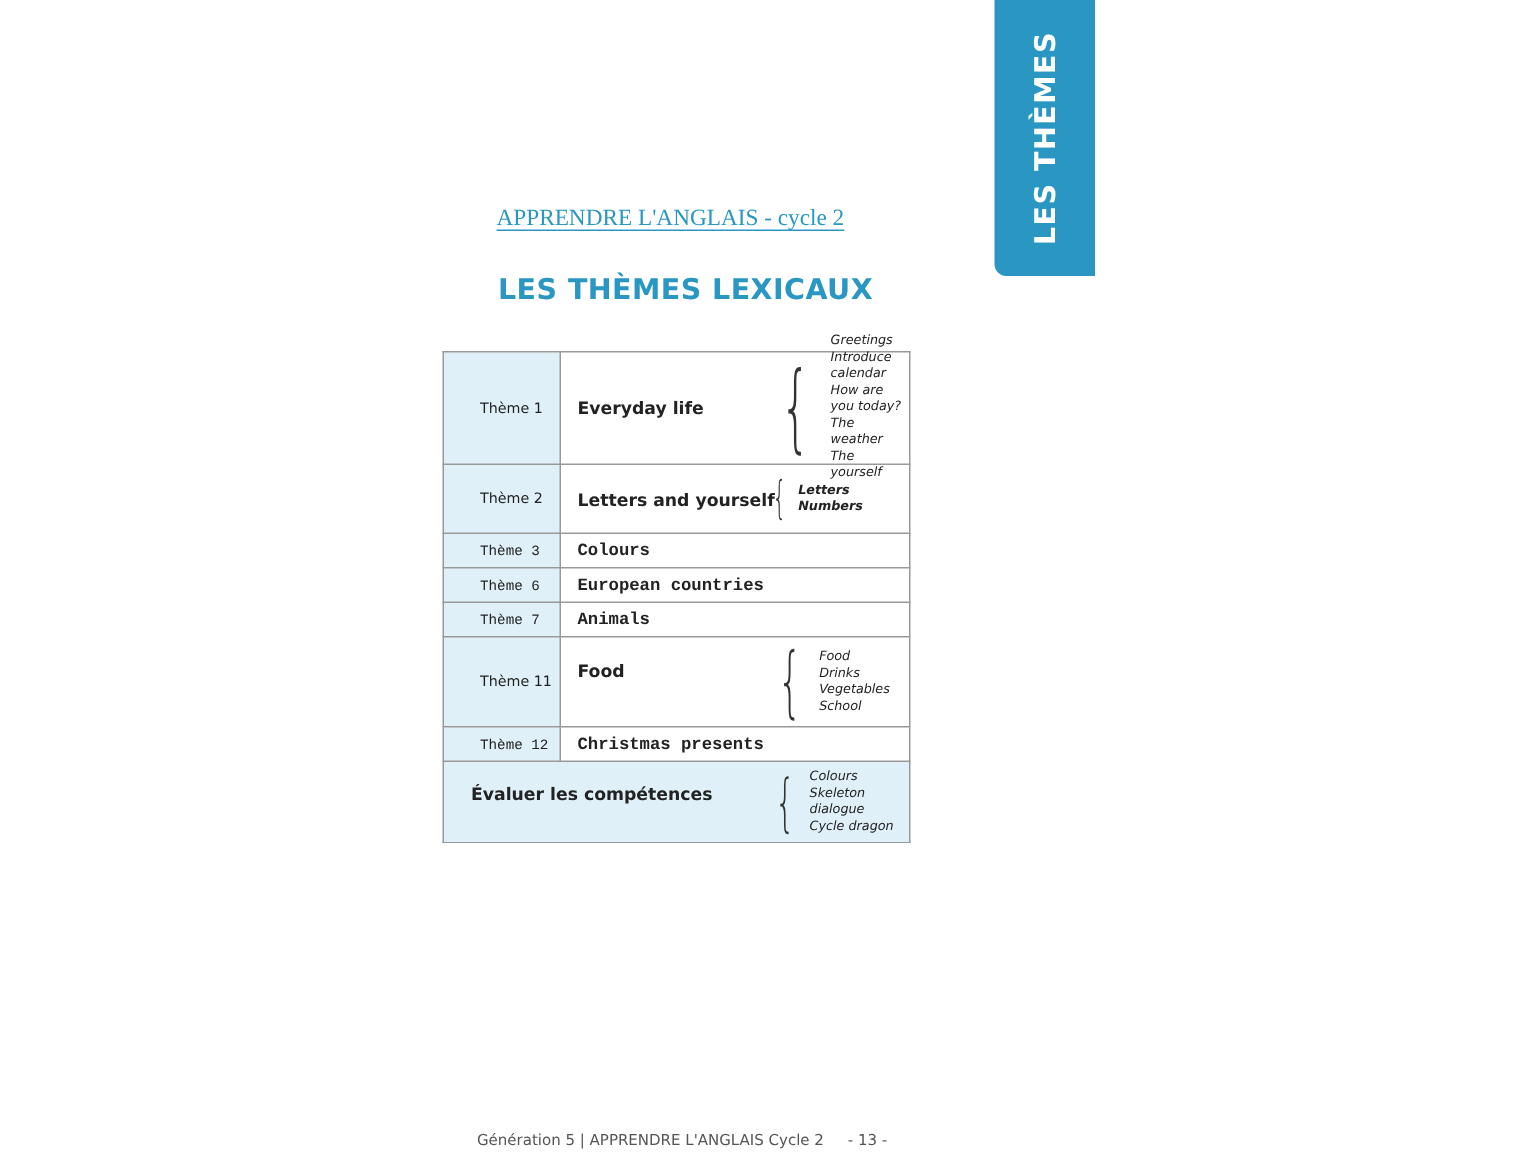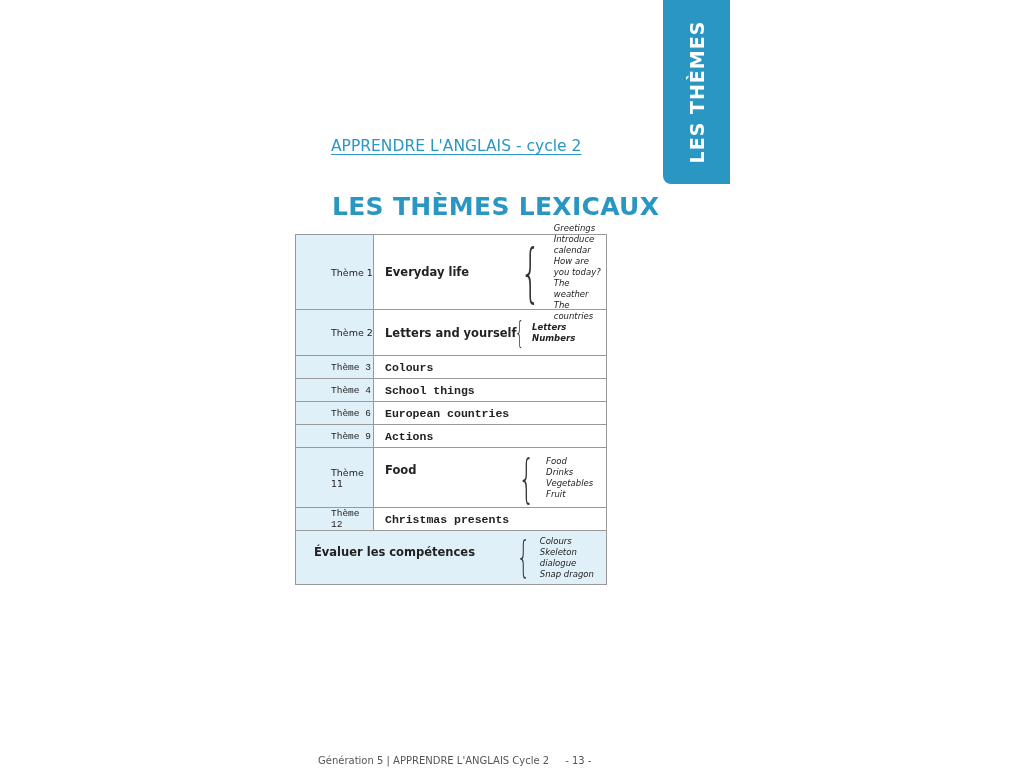--- a/index.html
+++ b/index.html
@@ -1,23 +1,23 @@
 <!DOCTYPE html>
 <html><head>
 <meta charset="utf-8">
 <style>
   html, body { margin:0; padding:0; }
   body { width:1024px; height:768px; background:#ffffff; position:relative; overflow:hidden; font-family:"DejaVu Sans", sans-serif; color:#222; }
   .side-tab { position:absolute; left:663px; top:0; width:67px; height:184px; background:#2a97c2; border-bottom-left-radius:8px; }
   .side-tab span { position:absolute; left:50%; top:50%; transform:translate(-50%,-50%) rotate(-90deg); color:#fff; font-weight:bold; font-size:19px; letter-spacing:1px; white-space:nowrap; }
-  .subtitle { position:absolute; left:331px; top:137px; width:240px; color:#2a97c2; font-size:15.5px; text-decoration:underline; text-underline-offset:3px; white-space:nowrap; }
-  .title { position:absolute; left:332px; top:192px; color:#2a97c2; font-size:25px; font-weight:bold; letter-spacing:0.3px; white-space:nowrap; }
+  .subtitle { position:absolute; left:331px; top:137px; width:240px; color:#2a97c2; font-size:15.5px; text-decoration:underline; text-underline-offset:3px; white-space:nowrap;font-family:Liberation Serif, serif; }
+  .title { position:absolute; left:332px; top:182px; color:#2a97c2; font-size:19px; font-weight:bold; letter-spacing:0.3px; white-space:nowrap; }
   table { position:absolute; left:295px; top:234px; width:312px; border-collapse:collapse; border:1px solid #888; }
   td { border:1px solid #999; padding:0; vertical-align:middle; }
-  td.num { width:78px; background:#e0f0f8; font-size:9.5px; text-align:left; padding-left:35px; box-sizing:border-box; }
+  td.num { width:78px; background:#e0f0f8; font-size:9.5px; text-align:left; padding-left:24px; box-sizing:border-box; }
   td.name { font-weight:bold; font-size:11.5px; padding-left:11px; position:relative; }
   tr.r { height:23px;font-family:Liberation Mono, monospace; }
   .sub { position:absolute; left:136px; top:50%; transform:translateY(-50%); display:flex; align-items:center; }
   .brace { font-size:40px; line-height:40px; font-weight:200; color:#333; margin-right:3px; transform:scaleX(0.5); }
   .sub-list { font-style:italic; font-size:8.5px; line-height:11px; }
   td.eval { background:#e0f0f8; font-weight:bold; font-size:11.5px; padding-left:18px; position:relative; }
   .footer { position:absolute; left:318px; top:755px; font-size:10px; color:#555; white-space:nowrap; }
 </style>
 </head>
 <body>
@@ -35,21 +35,21 @@
     <td class="num">Thème 1</td>
     <td class="name">
       <span>Everyday life</span>
       <div class="sub">
         <span class="brace" style="font-size:64px;line-height:60px;">{</span>
         <div class="sub-list" style="font-weight:normal">
           <div>Greetings</div>
           <div>Introduce calendar</div>
           <div>How are you today?</div>
           <div>The weather</div>
-          <div>The countries</div>
+          <div>The yourself</div>
         </div>
       </div>
     </td>
   </tr>
   <tr style="height:46px">
     <td class="num">Thème 2</td>
     <td class="name">
       <span>Letters and yourself</span>
       <div class="sub" style="left:136px">
         <span class="brace" style="font-size:30px;line-height:28px;">{</span>
@@ -58,59 +58,55 @@
           <div>Numbers</div>
         </div>
       </div>
     </td>
   </tr>
   <tr class="r">
         <td class="num">Thème 3</td>
         <td class="name">Colours</td>
       </tr>
   <tr class="r">
-        <td class="num">Thème 4</td>
-        <td class="name">School things</td>
-      </tr>
-  <tr class="r">
         <td class="num">Thème 6</td>
         <td class="name">European countries</td>
       </tr>
   <tr class="r">
-        <td class="num">Thème 9</td>
-        <td class="name">Actions</td>
+        <td class="num">Thème 7</td>
+        <td class="name">Animals</td>
       </tr>
   <tr style="height:60px">
     <td class="num">Thème 11</td>
     <td class="name" style="vertical-align:top;padding-top:15px">
       <span>Food</span>
       <div class="sub">
         <span class="brace" style="font-size:52px;line-height:48px;">{</span>
         <div class="sub-list" style="font-weight:normal">
           <div>Food</div>
           <div>Drinks</div>
           <div>Vegetables</div>
-          <div>Fruit</div>
+          <div>School</div>
         </div>
       </div>
     </td>
   </tr>
   <tr class="r">
         <td class="num">Thème 12</td>
         <td class="name">Christmas presents</td>
       </tr>
   <tr style="height:54px">
     <td class="eval" colspan="2" style="vertical-align:top;padding-top:14px">
       <span>Évaluer les compétences</span>
       <div class="sub" style="left:214px">
         <span class="brace" style="font-size:42px;line-height:38px;">{</span>
         <div class="sub-list" style="font-weight:normal">
           <div>Colours</div>
           <div>Skeleton dialogue</div>
-          <div>Snap dragon</div>
+          <div>Cycle dragon</div>
         </div>
       </div>
     </td>
   </tr>
 </tbody>
   </table>
 
 <div class="footer">
   <span>Génération 5 | APPRENDRE L'ANGLAIS Cycle 2</span>&nbsp;&nbsp;&nbsp;&nbsp;
   <span>- 13 -</span>

